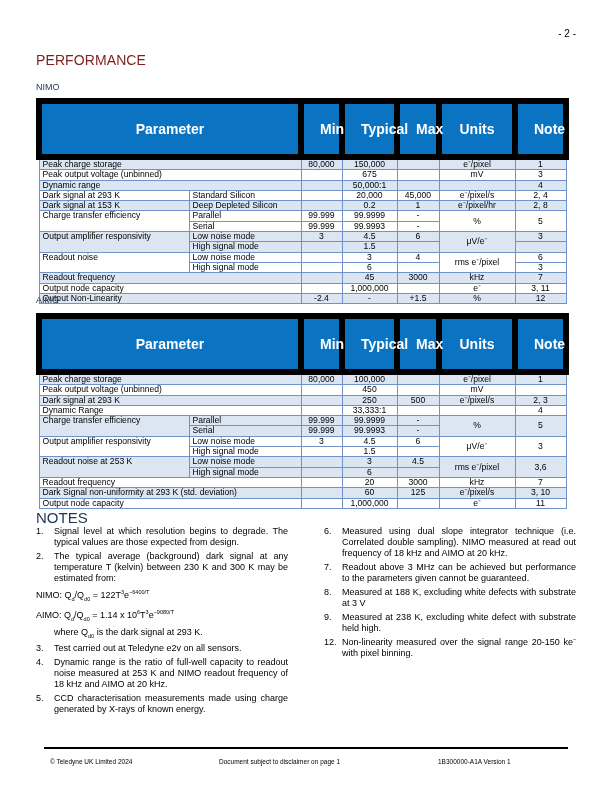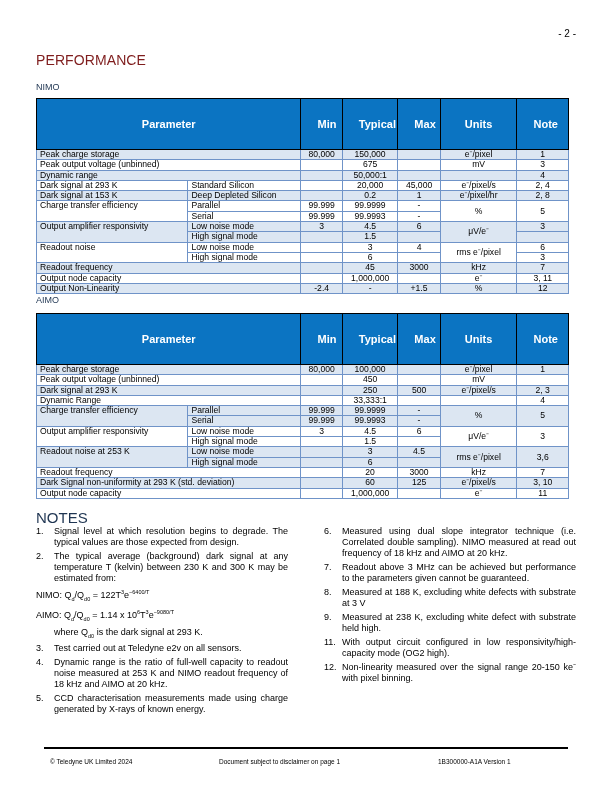--- a/index.html
+++ b/index.html
@@ -1,21 +1,21 @@
 <!DOCTYPE html>
 <html><head>
 <meta charset="utf-8">
 <style>
   html, body { margin: 0; padding: 0; background: #ffffff; }
   body { width: 612px; height: 792px; position: relative; font-family: "Liberation Sans", sans-serif; color: #000; overflow: hidden; }
   .page-num { position: absolute; top: 28px; right: 36px; font-size: 10px; }
   .title { position: absolute; left: 36px; top: 52px; font-size: 14px; color: #7f1d1d; letter-spacing: 0.1px; }
   .sub { position: absolute; left: 36px; font-size: 9px; color: #1f3552; }
   table.spec { position: absolute; left: 36px; width: 533px; border-collapse: collapse; font-size: 8.6px; table-layout: fixed; }
-  table.spec th { background: #0b74c2; color: #fff; font-weight: bold; font-size: 11px; height: 18px; border: 1px solid #000000; padding: 16px; text-align: center; }
+  table.spec th { background: #0b74c2; color: #fff; font-weight: bold; font-size: 14px; height: 18px; border: 6px solid #000000; padding: 16px; text-align: center; }
   table.spec td { border: 1px solid #6f93c8; padding: 0 3px; height: 9.3px; line-height: 9.3px; white-space: nowrap; overflow: hidden; }
   table.spec td.c { text-align: center; }
   table.spec tr.sh td { background: #dce6f2; }
   .notes-title { position: absolute; left: 36px; top: 509px; font-size: 15px; color: #1f3552; }
   .notes-col { position: absolute; font-size: 9px; line-height: 11px; text-align: justify; }
   .notes-col .note { display: flex; margin-bottom: 3px; }
   .notes-col .num { flex: 0 0 18px; }
   .notes-col .txt { flex: 1; }
   .formula { font-size: 9px; line-height: 11px; margin: 2px 0 2px 0; }
   .formula sub, .formula sup { font-size: 5.5px; }
@@ -329,24 +329,20 @@
     </div>
   <div class="note">
       <span class="num">8.</span>
       <span class="txt">Measured at 188 K, excluding white defects with substrate at 3 V</span>
     </div>
   <div class="note">
       <span class="num">9.</span>
       <span class="txt">Measured at 238 K, excluding white defect with substrate held high.</span>
     </div>
   <div class="note">
-      <span class="num">11.</span>
-      <span class="txt">With output circuit configured in low responsivity/high-capacity mode (OG2 high).</span>
-    </div>
-  <div class="note">
       <span class="num">12.</span>
       <span class="txt">Non-linearity measured over the signal range 20-150 ke⁻ with pixel binning.</span>
     </div>
 </div>
 
 <div class="footer-rule"></div>
 <div class="footer" style="left:50px">© Teledyne UK Limited 2024</div>
 <div class="footer" style="left:219px">Document subject to disclaimer on page 1</div>
 <div class="footer" style="left:438px">1B300000-A1A Version 1</div>
 

